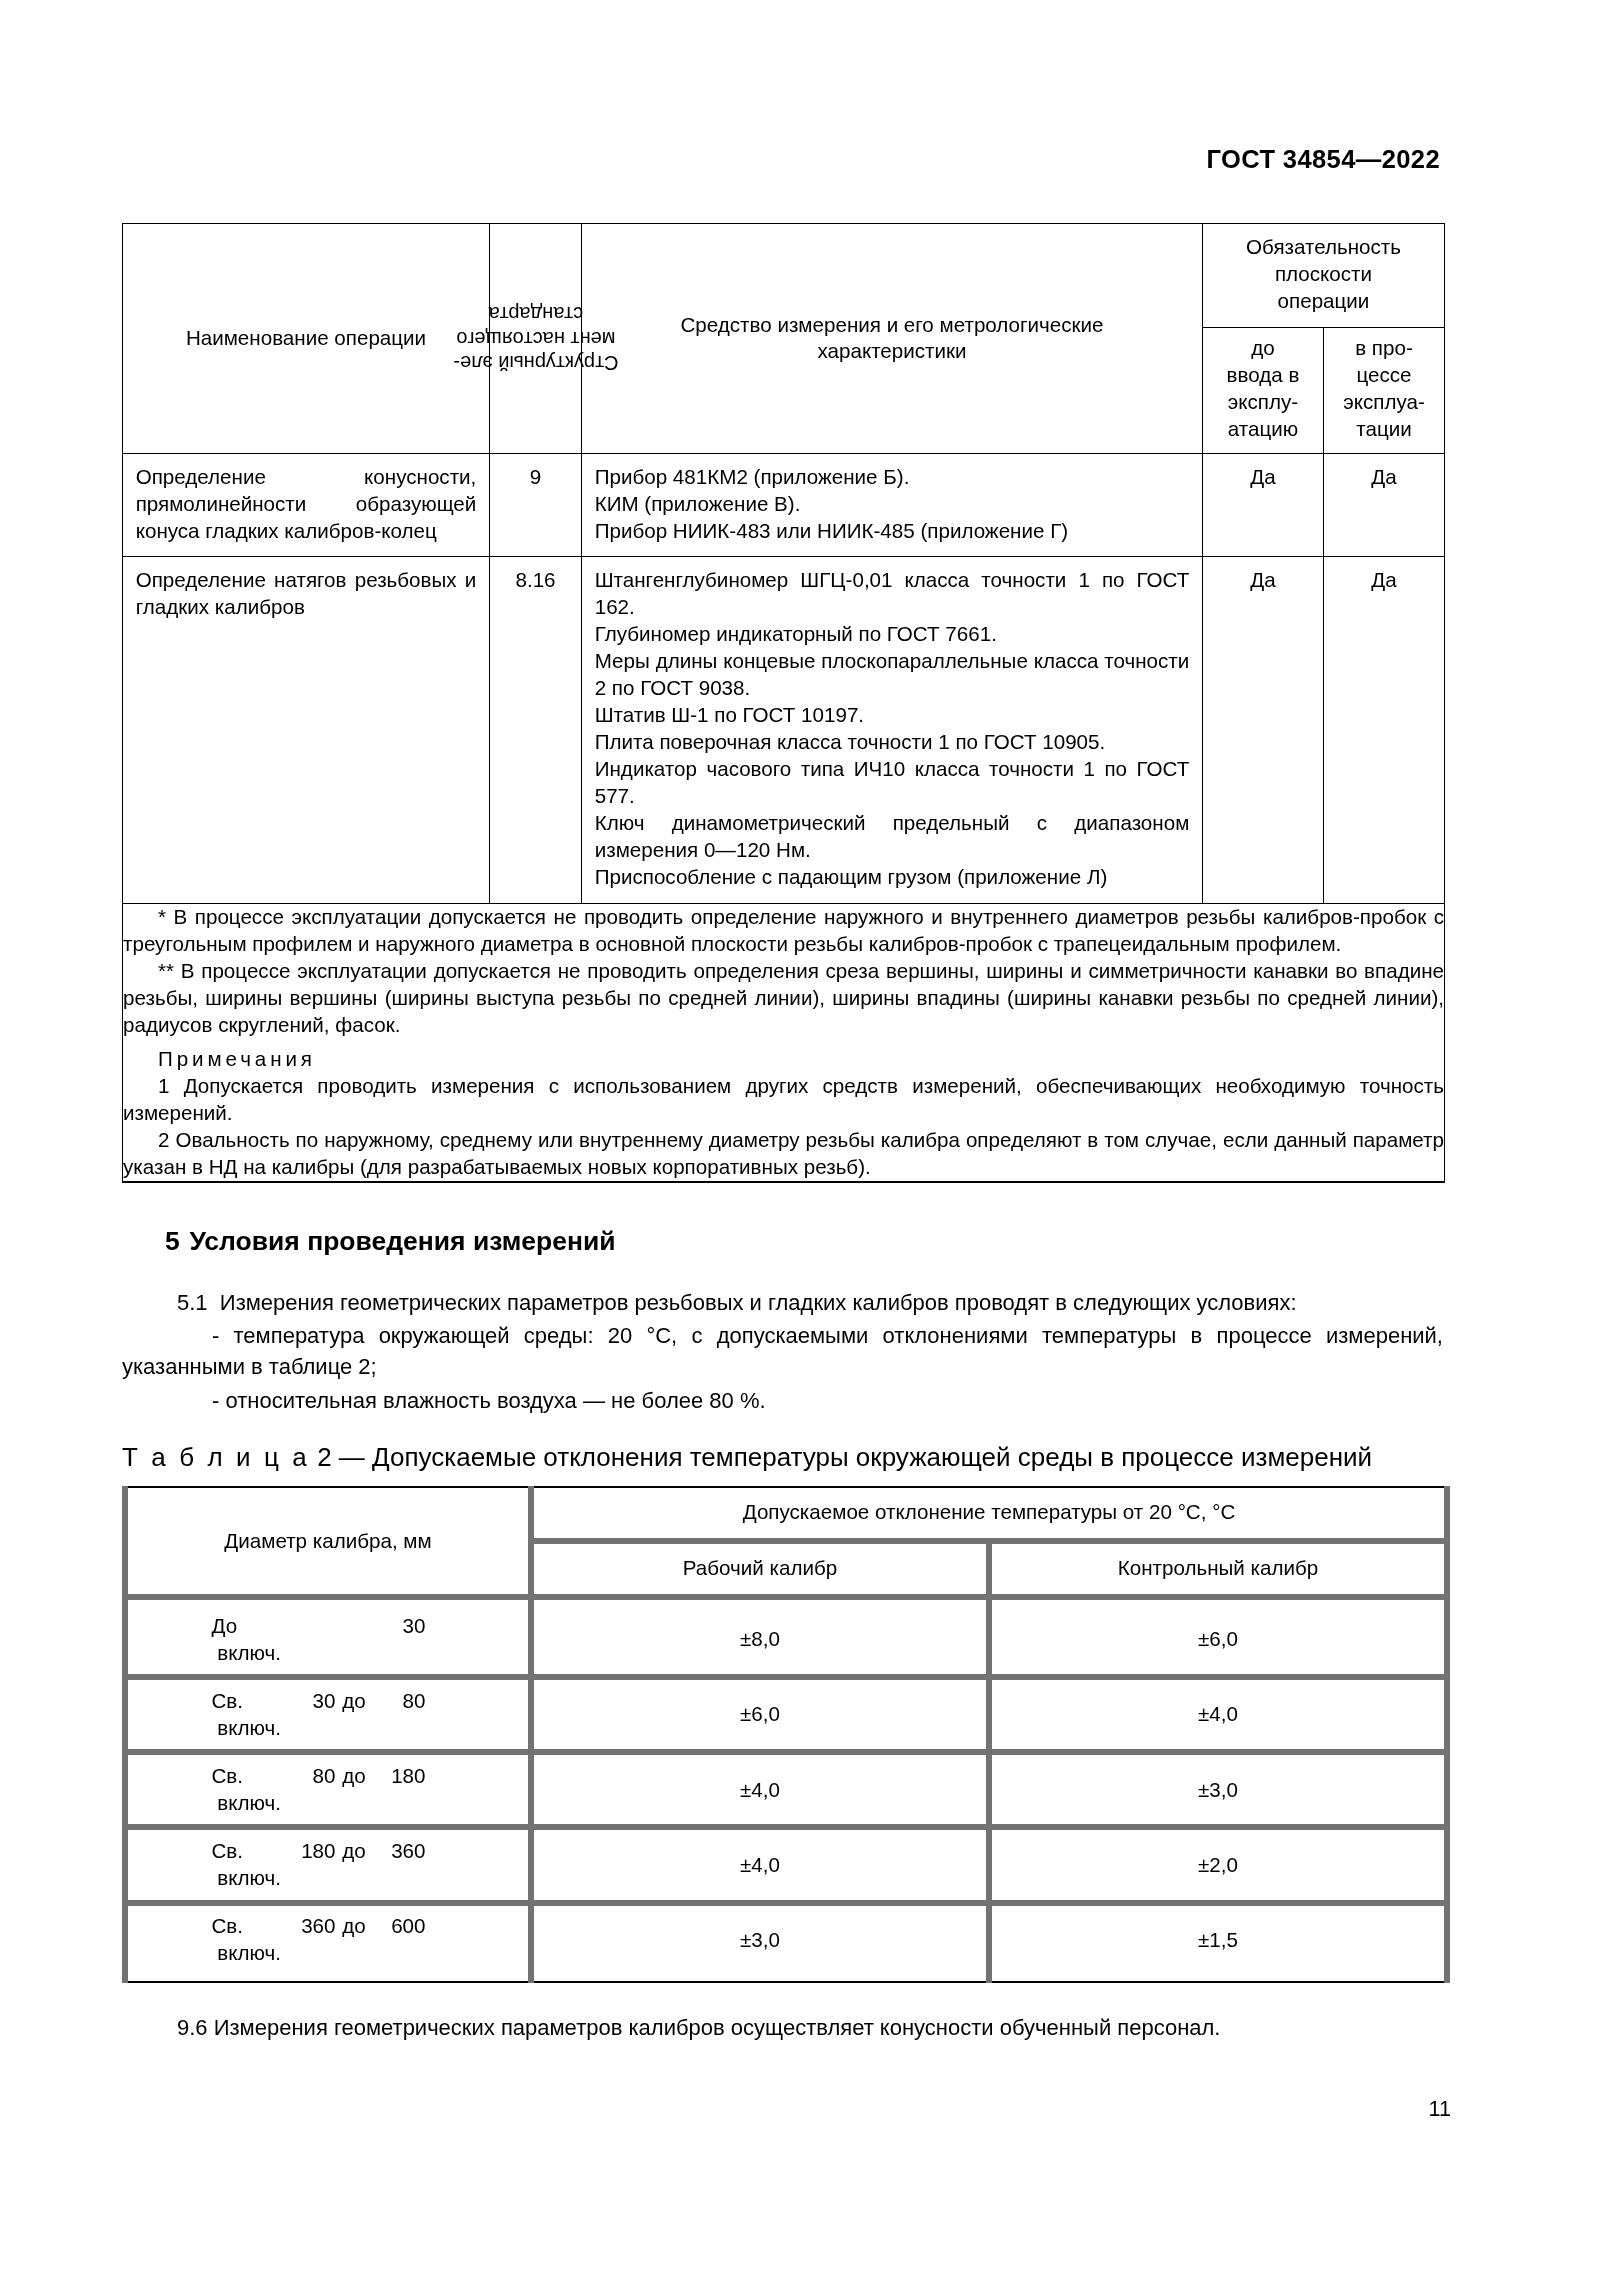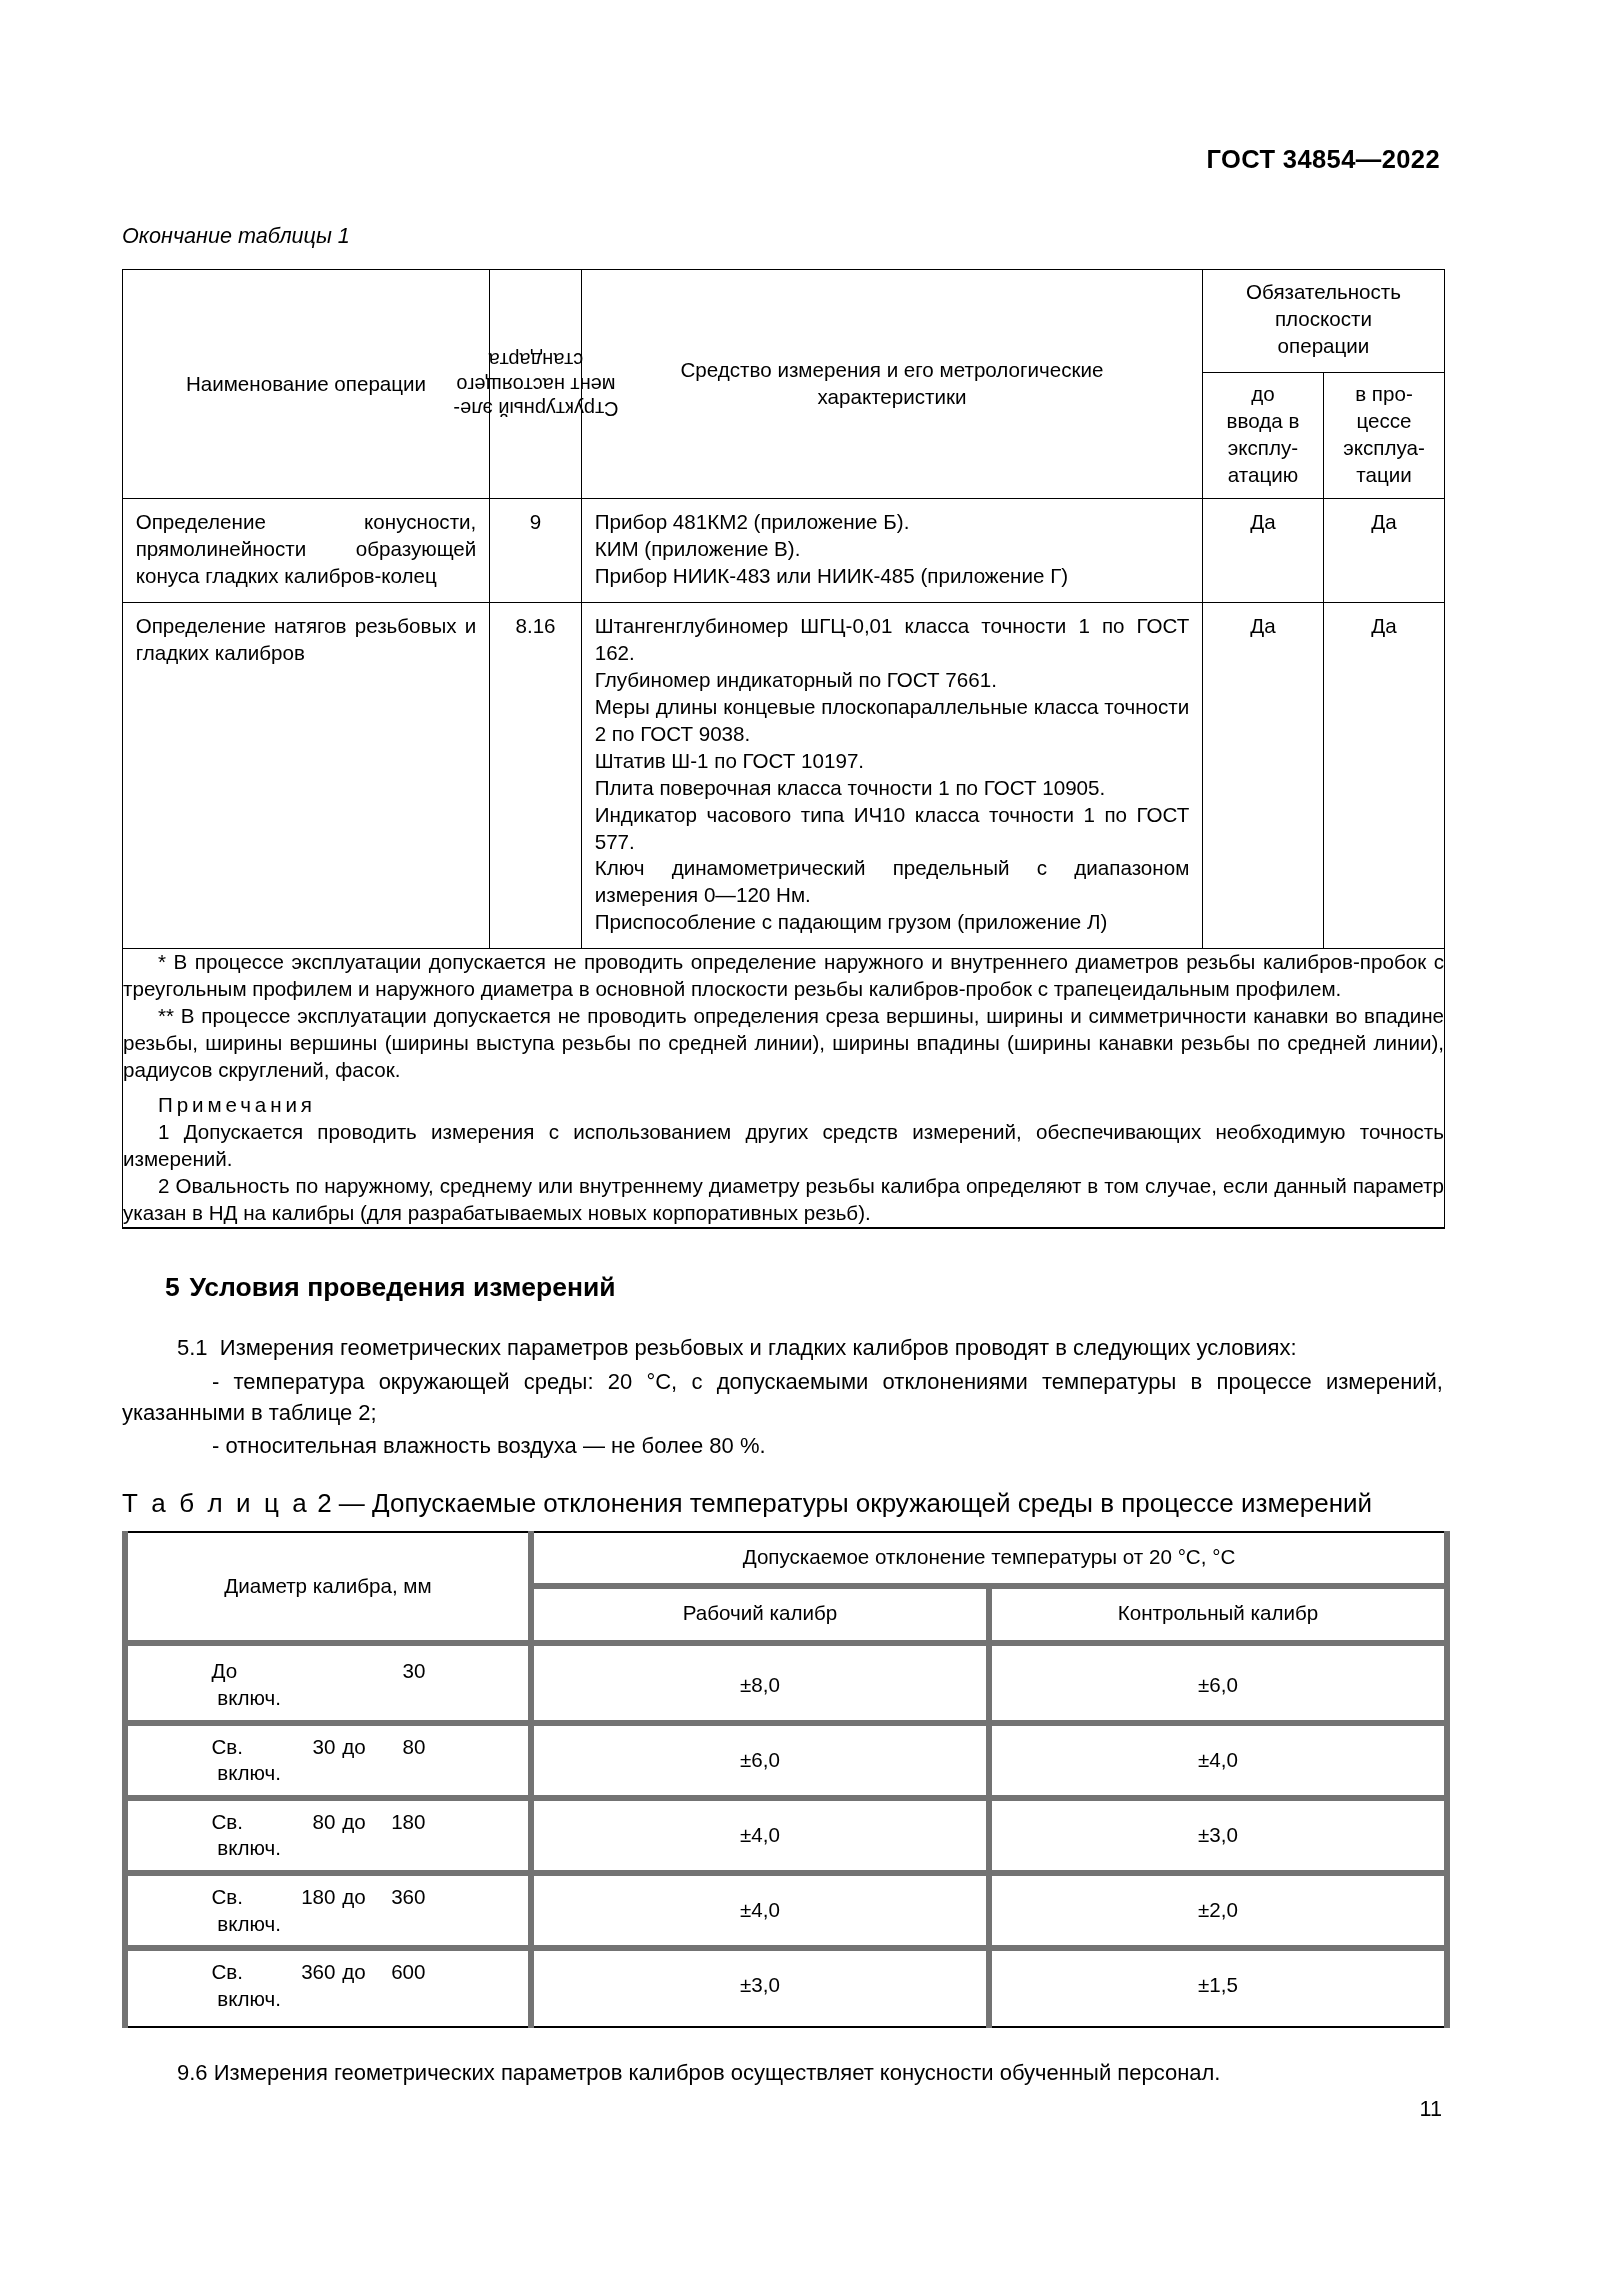--- a/index.html
+++ b/index.html
@@ -153,35 +153,34 @@
   .t2-diam .lo  { display: inline-block; width: 53px; text-align: right; }
   .t2-diam .mid { display: inline-block; width: 37px; text-align: center; }
   .t2-diam .hi  { display: inline-block; width: 53px; text-align: right; }
   .t2-hdr-span { border-bottom: 2px solid #000 !important; }
   .t2-rowpad td { padding-top: 6.9px; padding-bottom: 6.9px; border-top: none; border-bottom: none; }
   .t2-firstdata td { border-top: 2px solid #000; }
 
   
   .pageno {
     position: absolute;
-    right: 179px;
+    right: 170px;
     top: 2096px;
     font-size: 21.6px;
   }
 </style>
 </head>
 <body>
 
 <div class="page">
 
   <div class="doc-header">ГОСТ 34854—2022</div>
 
   <div class="content">
 
-    <div class="tbl-caption">Окончание таблицы 1</div>
 
     <table class="gost">
       <colgroup>
         <col style="width:367px">
           <col style="width:92px">
           <col style="width:621px">
         <col style="width:121px">
           <col style="width:121px">
       </colgroup>
       <thead>

